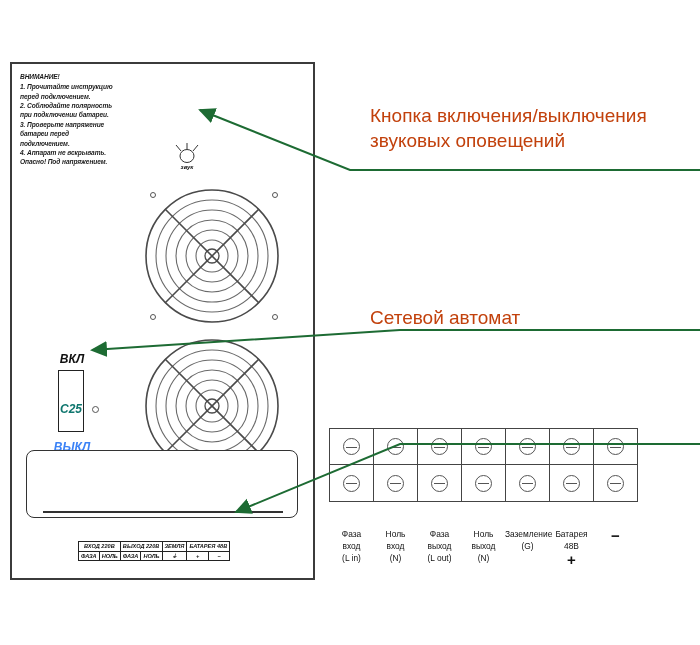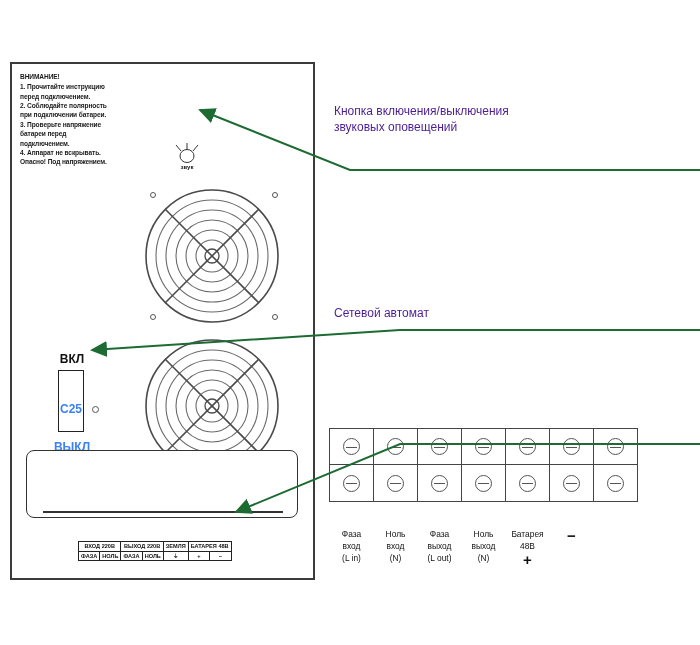--- a/index.html
+++ b/index.html
@@ -24,20 +24,21 @@
   
   .panel {
     position: absolute;
     left: 10px;
     top: 62px;
     width: 305px;
     height: 518px;
     border: 2px solid #3b3b3b;
     background: #ffffff;
     box-sizing: border-box;
+    font-style: italic;
   }
 
   .warning {
     position: absolute;
     left: 8px;
     top: 8px;
     width: 120px;
     font-size: 6.6px;
     line-height: 1.42;
     font-weight: bold;
@@ -95,21 +96,21 @@
     box-sizing: border-box;
   }
   .breaker-c25 {
     position: absolute;
     left: 44px;
     top: 338px;
     width: 30px;
     text-align: center;
     font-size: 12px;
     font-weight: bold;
-    color: #3b82f6;
+    color: #0f766e;
   }
   .breaker-on {
     position: absolute;
     left: 30px;
     top: 288px;
     width: 60px;
     text-align: center;
     font-size: 12px;
     font-weight: bold;
     color: #111;
@@ -243,24 +244,25 @@
   }
   .term-label .big {
     font-size: 15px;
     font-weight: bold;
     line-height: 1.1;
   }
 
   
   .callout {
     position: absolute;
-    font-size: 12px;
-    color: #4c1d95;
+    font-size: 19px;
+    color: #c2410c;
     line-height: 1.3;
     white-space: pre-line;
+    margin-left: 36px;
   }
   .callout.c1 { left: 334px; top: 104px; }
   .callout.c2 { left: 334px; top: 306px; }
   .callout.c3 { left: 330px; top: 393px; }
 
   
   #arrows {
     position: absolute;
     left: 0; top: 0;
     width: 700px;
@@ -432,20 +434,24 @@
       <div>Фаза</div>
       <div>выход</div>
       <div>(L out)</div>
     </div>
     <div class="term-label">
       <div>Ноль</div>
       <div>выход</div>
       <div>(N)</div>
     </div>
     <div class="term-label">
+      <div>Заземление</div>
+      <div>(G)</div>
+    </div>
+    <div class="term-label">
       <div>Батарея 48В</div>
       <div class="big">+</div>
     </div>
     <div class="term-label">
       <div></div>
       <div class="big">−</div>
     </div>
   </div>
 
   <div class="callout c1">Кнопка включения/выключения

